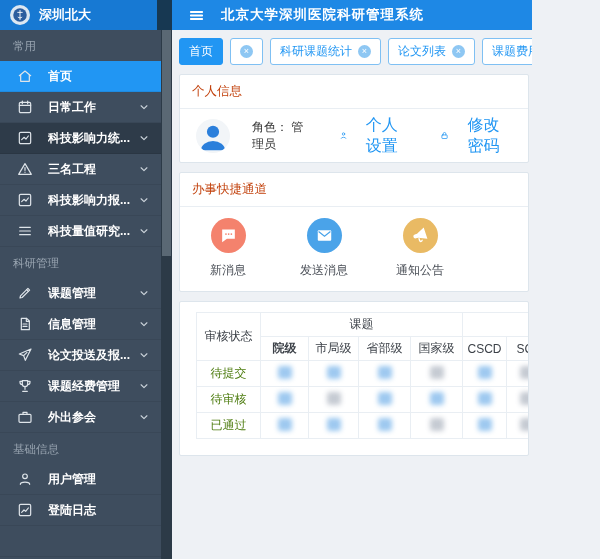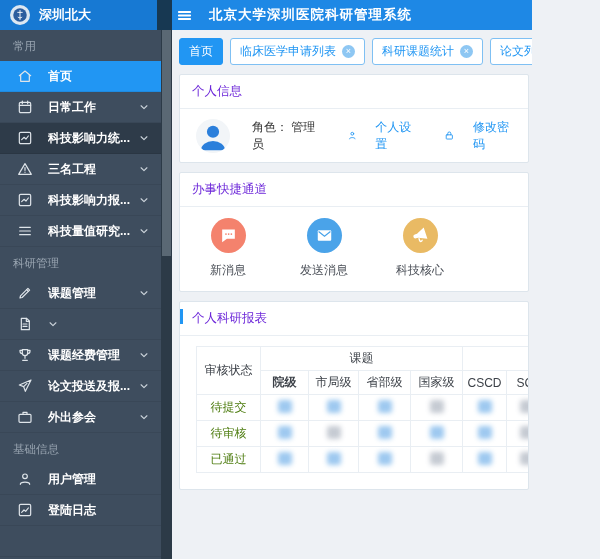--- a/index.html
+++ b/index.html
@@ -5,21 +5,21 @@
   html,body{margin:0;padding:0;}
   body{font-family:"Liberation Sans",sans-serif;background:#eef1f5;}
   .app{position:relative;width:532px;height:559px;overflow:hidden;background:#eef1f5;}
 
   
   .header{position:absolute;top:0;left:0;right:0;height:30px;display:flex;z-index:5;}
   .logo-area{width:157px;background:#1779d3;display:flex;align-items:center;gap:9px;padding-left:10px;box-sizing:border-box;}
   .logo-circle{width:20px;height:20px;border-radius:50%;background:#dce7f2;display:flex;align-items:center;justify-content:center;flex:none;}
   .logo-text{color:#fff;font-size:13px;font-weight:bold;white-space:nowrap;}
   .header-gap{width:15px;background:#173852;}
-  .header-main{flex:1;background:#1e88e5;display:flex;align-items:center;gap:16px;padding-left:4px;color:#fff;}
+  .header-main{flex:1;background:#1e88e5;display:flex;align-items:center;gap:16px;padding-left:16px;color:#fff;}
   .header-title{font-size:13.5px;font-weight:bold;letter-spacing:1px;white-space:nowrap;}
 
   
   .sidebar{position:absolute;top:30px;left:0;width:172px;bottom:0;background:#3e4d5e;overflow:hidden;}
   .sidebar-menu{width:161px;}
   .sec-label{color:#9aa6b2;font-size:11.5px;padding:9px 0 7px 13px;}
   .menu-item{height:30px;display:flex;align-items:center;color:#fff;font-size:12px;font-weight:bold;cursor:pointer;border-bottom:1px solid rgba(0,0,0,0.07);}
   .menu-item.active{background:#2196f3;}
   .menu-item.hl{background:#2e3b49;}
   .mi-icon{width:16px;height:16px;margin:0 15px 0 17px;color:#dfe5ea;flex:none;display:flex;align-items:center;justify-content:center;}
@@ -29,28 +29,28 @@
   .sidebar-thumb{position:absolute;top:0;left:1px;right:1px;height:226px;background:#5a6874;}
 
   
   .content{position:absolute;left:172px;top:30px;right:0;bottom:0;box-sizing:border-box;padding:8px 3px 0 7px;overflow:hidden;}
   .tabbar{display:flex;gap:7px;margin-bottom:9px;}
   .tab{display:flex;align-items:center;gap:6px;font-size:12px;padding:4px 9px;border-radius:3px;border:1px solid #7fc0f3;background:#fff;color:#2196f3;cursor:pointer;white-space:nowrap;}
   .tab.active{background:#2196f3;color:#fff;border-color:#2196f3;}
   .tab-close{width:13px;height:13px;border-radius:50%;background:#8ec7f3;color:#fff;font-size:9px;line-height:13px;text-align:center;flex:none;}
 
   .card{background:#fff;border:1px solid #dde5ec;border-radius:2px;margin-bottom:9px;overflow:hidden;}
-  .card-header{position:relative;padding:8px 12px;font-size:12.5px;color:#6d28d9;border-bottom:1px solid #e9eef3;}
+  .card-header{position:relative;padding:8px 12px;font-size:12.5px;color:#c2410c;border-bottom:1px solid #e9eef3;}
   .accent-bar{position:absolute;left:0;top:7px;width:3px;height:15px;background:#2196f3;}
 
   
   .pi-body{display:flex;align-items:center;padding:9px 16px;height:35px;}
   .avatar{width:34px;height:34px;border-radius:50%;background:#f2f5f8;overflow:hidden;flex:none;}
   .role{margin-left:22px;font-size:12px;color:#333;}
-  .pi-link{margin-left:30px;color:#2196f3;font-size:12px;display:flex;gap:18px;align-items:center;cursor:pointer;}
+  .pi-link{margin-left:30px;color:#2196f3;font-size:16px;display:flex;gap:18px;align-items:center;cursor:pointer;}
 
   
   .qc-body{display:grid;grid-template-columns:1fr 1fr 1fr;padding:11px 60px 12px 0;}
   .qc-item{text-align:center;cursor:pointer;}
   .qc-circle{width:35px;height:35px;border-radius:50%;margin:0 auto 9px;display:flex;align-items:center;justify-content:center;}
   .qc-label{font-size:12px;color:#4a4f57;}
 
   
   .stat-row{display:flex;height:54px;align-items:stretch;}
   .stat-icon-block{width:133px;display:flex;align-items:center;justify-content:center;}
@@ -194,48 +194,49 @@
             </svg>
           </span>
         </div>
         <div class="menu-item">
           <span class="mi-icon">
             <svg viewBox="0 0 24 24" width="16" height="16" fill="none" stroke="currentColor" stroke-width="1.8" stroke-linecap="round" stroke-linejoin="round">
               <path d="M6.5 3.5h8l4 4v13h-12v-17z"></path>
               <path d="M14 3.5V8h4.5M9 12h6M9 15.5h6"></path>
             </svg>
           </span>
+          <span class="mi-label">信息管理</span>
+          <span class="chev">
+            <svg viewBox="0 0 24 24" width="10" height="10">
+              <path d="m5 9 7 7 7-7" fill="none" stroke="currentColor" stroke-width="2.6" stroke-linecap="round" stroke-linejoin="round"></path>
+            </svg>
+          </span>
+        </div>
+        <div class="menu-item">
+          <span class="mi-icon">
+            <svg viewBox="0 0 24 24" width="16" height="16" fill="none" stroke="currentColor" stroke-width="1.8" stroke-linecap="round" stroke-linejoin="round">
+              <path d="M21 3 3.5 10.5l6.5 2.5L12.5 20 21 3z"></path>
+              <path d="m10 13 5-5"></path>
+            </svg>
+          </span>
+          <span class="mi-label">论文投送及报...</span>
           <span class="chev">
             <svg viewBox="0 0 24 24" width="10" height="10">
               <path d="m5 9 7 7 7-7" fill="none" stroke="currentColor" stroke-width="2.6" stroke-linecap="round" stroke-linejoin="round"></path>
             </svg>
           </span>
         </div>
         <div class="menu-item">
           <span class="mi-icon">
             <svg viewBox="0 0 24 24" width="16" height="16" fill="none" stroke="currentColor" stroke-width="1.8" stroke-linecap="round" stroke-linejoin="round">
               <path d="M8 4h8v5a4 4 0 0 1-8 0V4z"></path>
               <path d="M8 5H4.5v1.5A3.5 3.5 0 0 0 8 10M16 5h3.5v1.5A3.5 3.5 0 0 1 16 10M12 13v4M8.5 20h7"></path>
             </svg>
           </span>
           <span class="mi-label">课题经费管理</span>
-          <span class="chev">
-            <svg viewBox="0 0 24 24" width="10" height="10">
-              <path d="m5 9 7 7 7-7" fill="none" stroke="currentColor" stroke-width="2.6" stroke-linecap="round" stroke-linejoin="round"></path>
-            </svg>
-          </span>
-        </div>
-        <div class="menu-item">
-          <span class="mi-icon">
-            <svg viewBox="0 0 24 24" width="16" height="16" fill="none" stroke="currentColor" stroke-width="1.8" stroke-linecap="round" stroke-linejoin="round">
-              <path d="M21 3 3.5 10.5l6.5 2.5L12.5 20 21 3z"></path>
-              <path d="m10 13 5-5"></path>
-            </svg>
-          </span>
-          <span class="mi-label">论文投送及报...</span>
           <span class="chev">
             <svg viewBox="0 0 24 24" width="10" height="10">
               <path d="m5 9 7 7 7-7" fill="none" stroke="currentColor" stroke-width="2.6" stroke-linecap="round" stroke-linejoin="round"></path>
             </svg>
           </span>
         </div>
         <div class="menu-item">
           <span class="mi-icon">
             <svg viewBox="0 0 24 24" width="16" height="16" fill="none" stroke="currentColor" stroke-width="1.8" stroke-linecap="round" stroke-linejoin="round">
               <rect x="3" y="8" width="18" height="12" rx="1.5"></rect>
@@ -275,21 +276,20 @@
     </div>
   </div>
 
   <div class="content">
 
     <div class="tabbar">
         <div class="tab active">
           <span>首页</span>
         </div>
         <div class="tab">
-          <span>临床医学申请列表</span>
           <span class="tab-close">×</span>
         </div>
         <div class="tab">
           <span>科研课题统计</span>
           <span class="tab-close">×</span>
         </div>
         <div class="tab">
           <span>论文列表</span>
           <span class="tab-close">×</span>
         </div>
@@ -359,31 +359,27 @@
           </div>
           <div class="qc-item">
             <div class="qc-circle" style="background:#e9ba64">
               <svg viewBox="0 0 24 24" width="19" height="19">
                 <g transform="rotate(-18 12 12)">
                   <path d="M19 3.5 8.5 8.5H5.5a2.6 2.6 0 0 0 0 5.2h3L19 18.7V3.5z" fill="#fff"></path>
                   <path d="M9 14.5v3.2a1.6 1.6 0 0 0 3.2 0" fill="none" stroke="#fff" stroke-width="1.7"></path>
                 </g>
               </svg>
             </div>
-            <div class="qc-label">科技核心</div>
+            <div class="qc-label">通知公告</div>
           </div>
         </div>
     </div>
 
 
     <div class="card">
-      <div class="card-header">
-        <span class="accent-bar"></span>
-        <span>个人科研报表</span>
-      </div>
       <div class="table-wrap">
         <table>
           <colgroup id="report-colgroup">
               <col style="width: 64px;">
               <col style="width: 48px;">
               <col style="width: 50px;">
               <col style="width: 52px;">
               <col style="width: 52px;">
               <col style="width: 44px;">
               <col style="width: 40px;">

